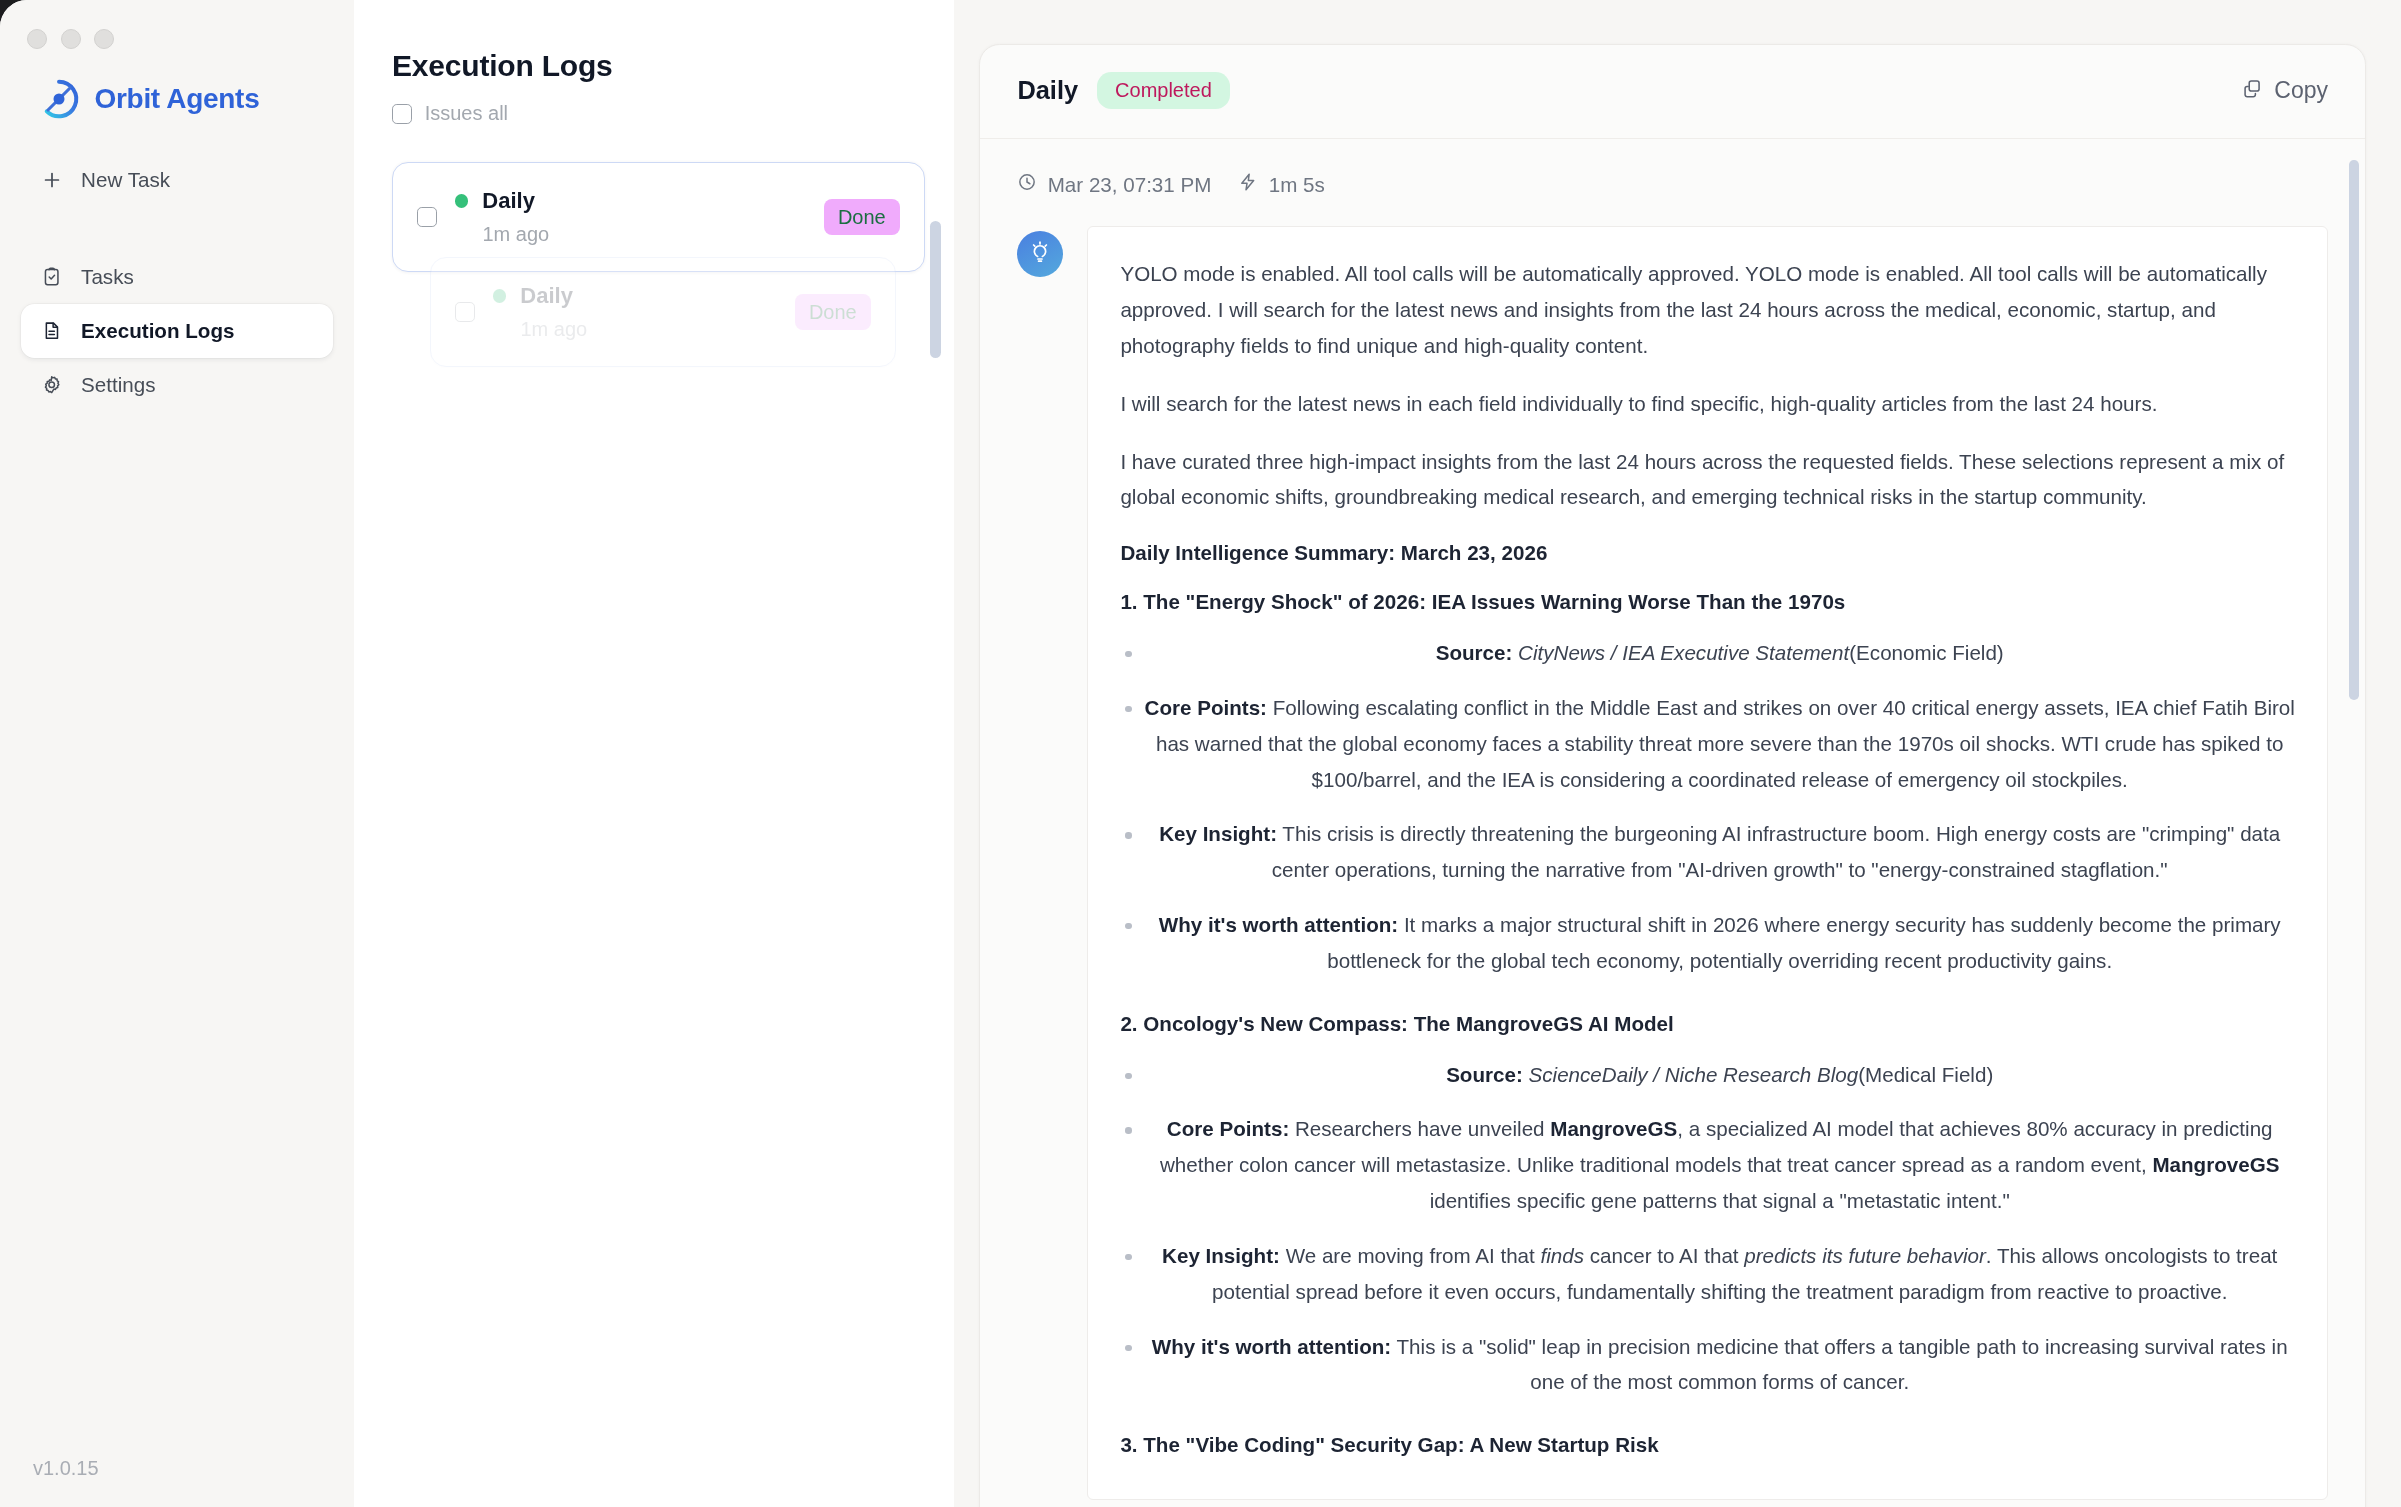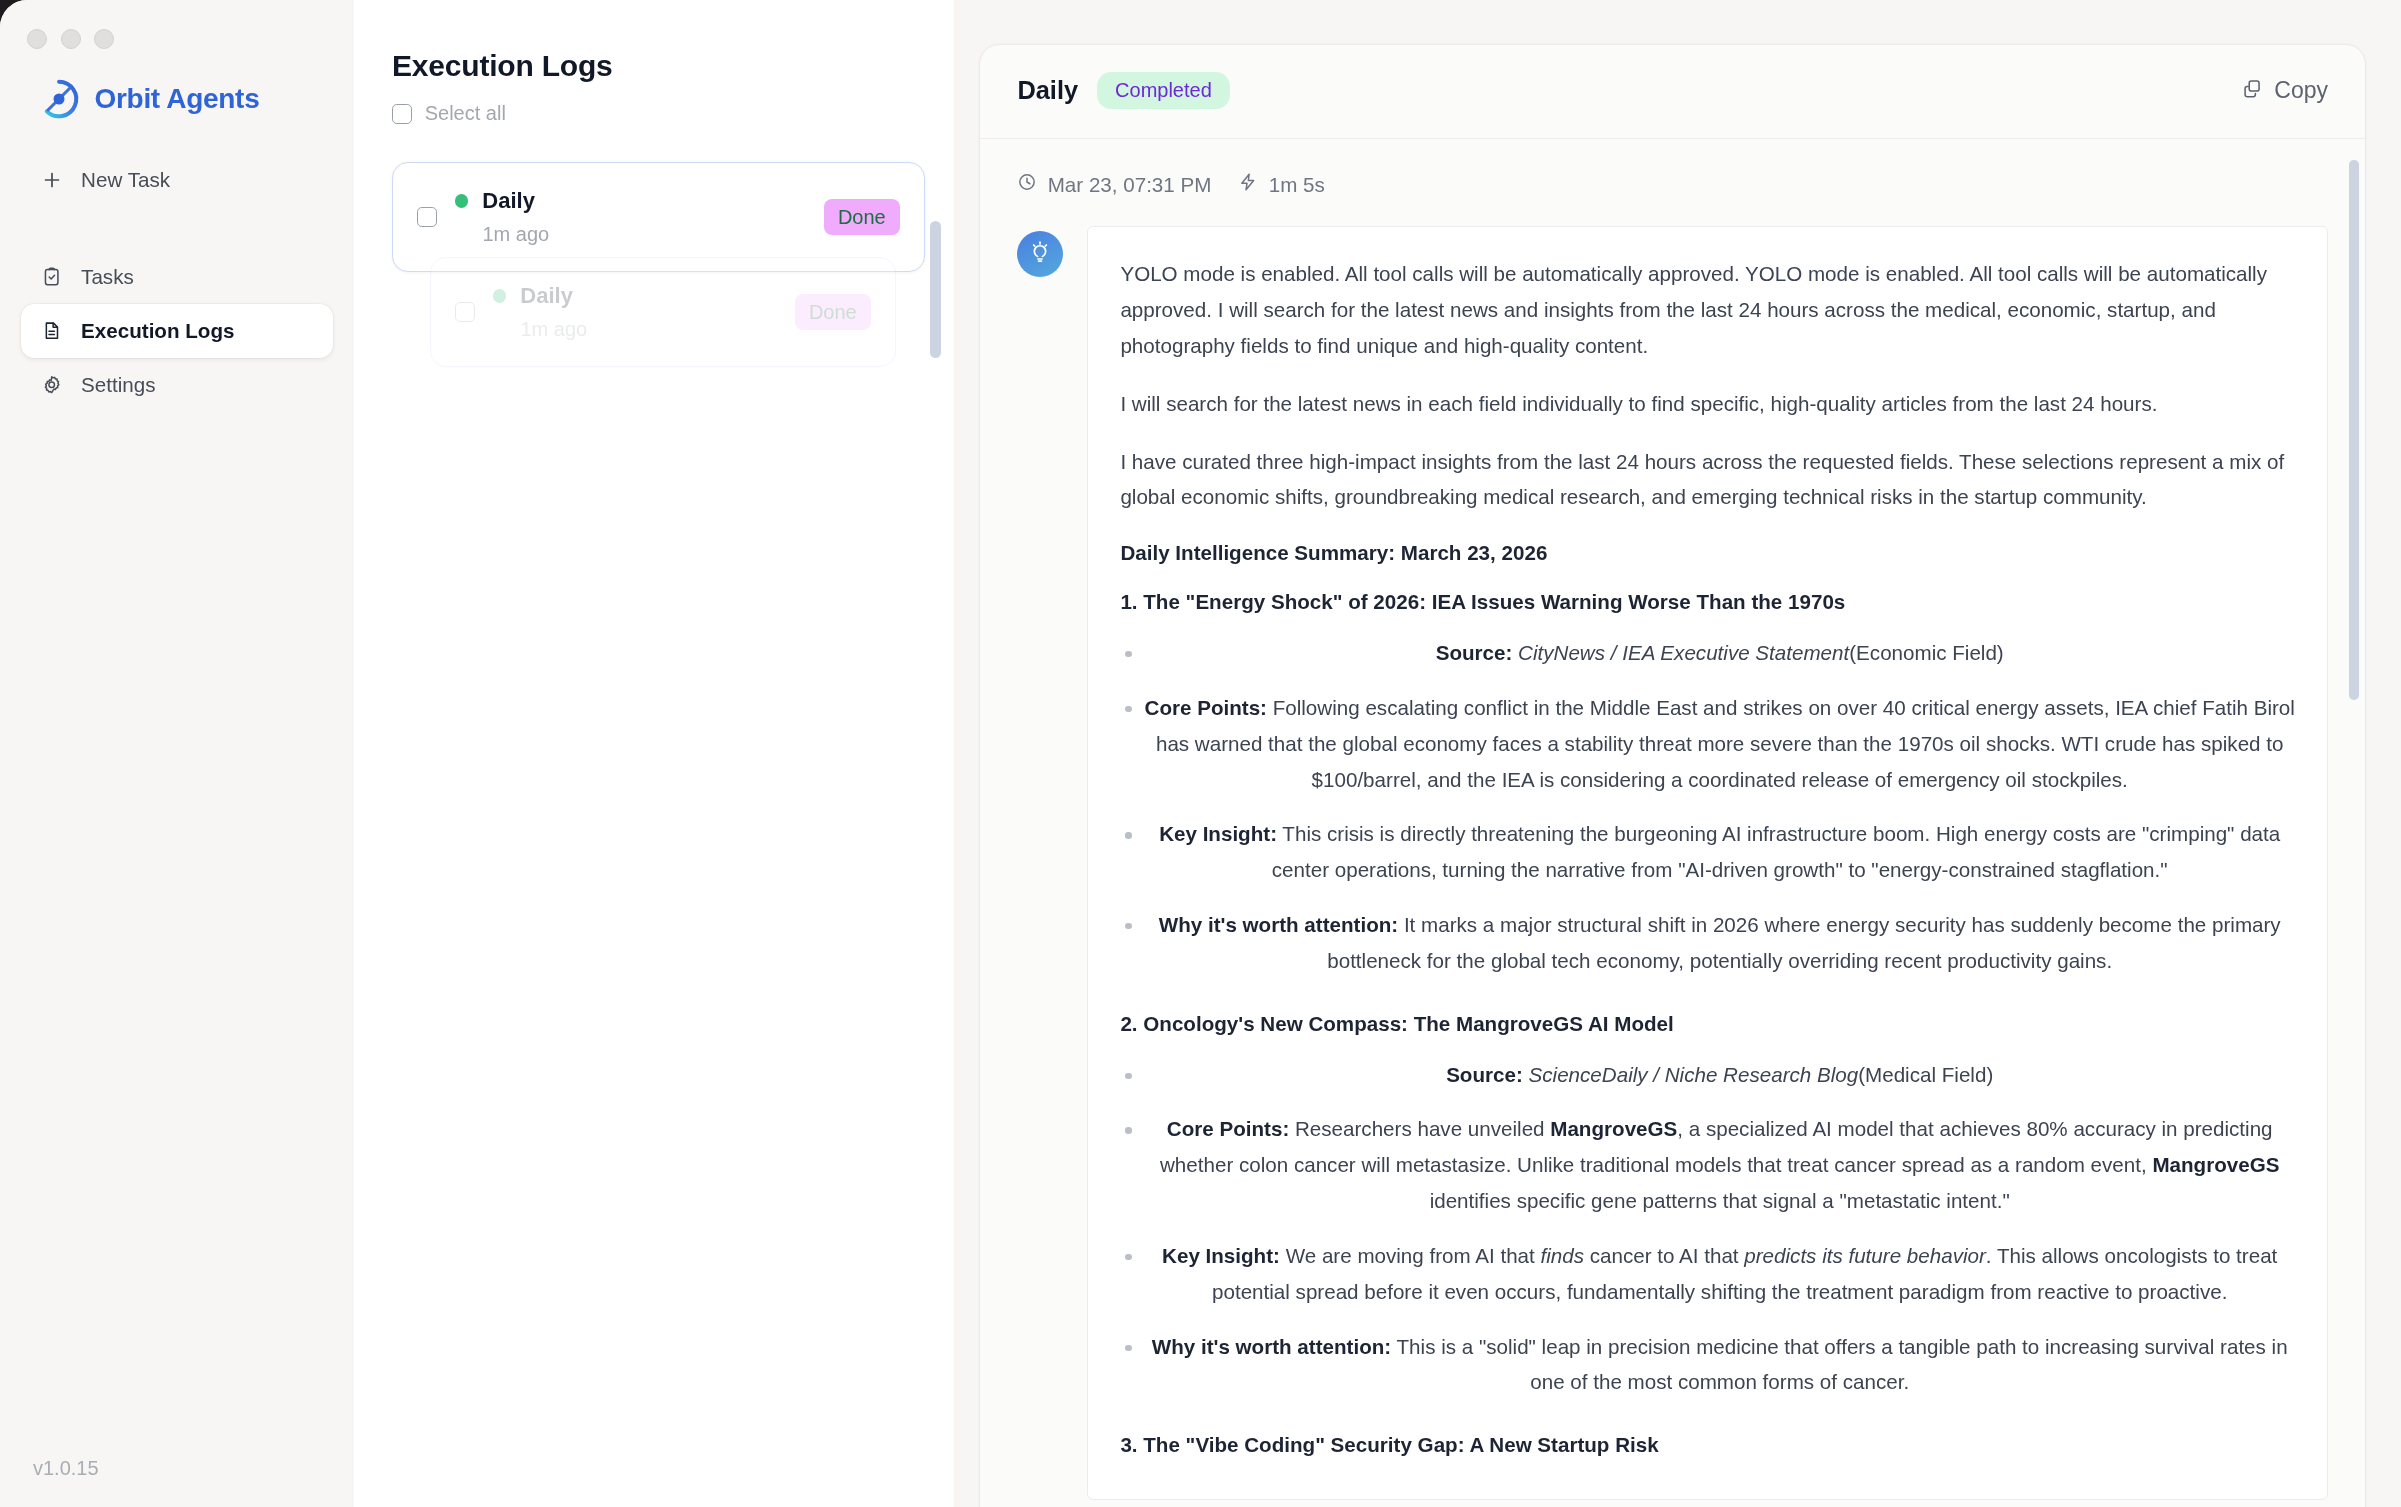--- a/index.html
+++ b/index.html
@@ -224,21 +224,21 @@
     flex: 0 0 auto;
   }
   #detail-title {
     font-size: 25.4px;
     font-weight: 700;
     color: #111827;
   }
   #detail-status-badge {
     margin-left: 19px;
     background: #d3f6e1;
-    color: #6d28d9;
+    color: #be185d;
     font-size: 20px;
     border-radius: 14.3px;
     padding: 7.1px 18px;
   }
   #copy-button {
     margin-left: auto;
     display: flex;
     align-items: center;
     gap: 12px;
     color: #5c6270;
@@ -406,21 +406,21 @@
 
     <div id="sidebar-footer">v1.0.15</div>
   </aside>
 
   <section id="log-list-panel">
 
     <h1 id="log-list-title">Execution Logs</h1>
 
     <div id="select-all-row">
       <span class="checkbox"></span>
-      <span id="select-all-label">Select all</span>
+      <span id="select-all-label">Issues all</span>
     </div>
 
     <div id="log-cards">
 
       <div class="log-card">
         <span class="checkbox"></span>
         <div class="log-card-body">
           <div class="log-card-titlerow">
             <span class="log-status-dot"></span>
             <span class="log-card-name">Daily</span>

